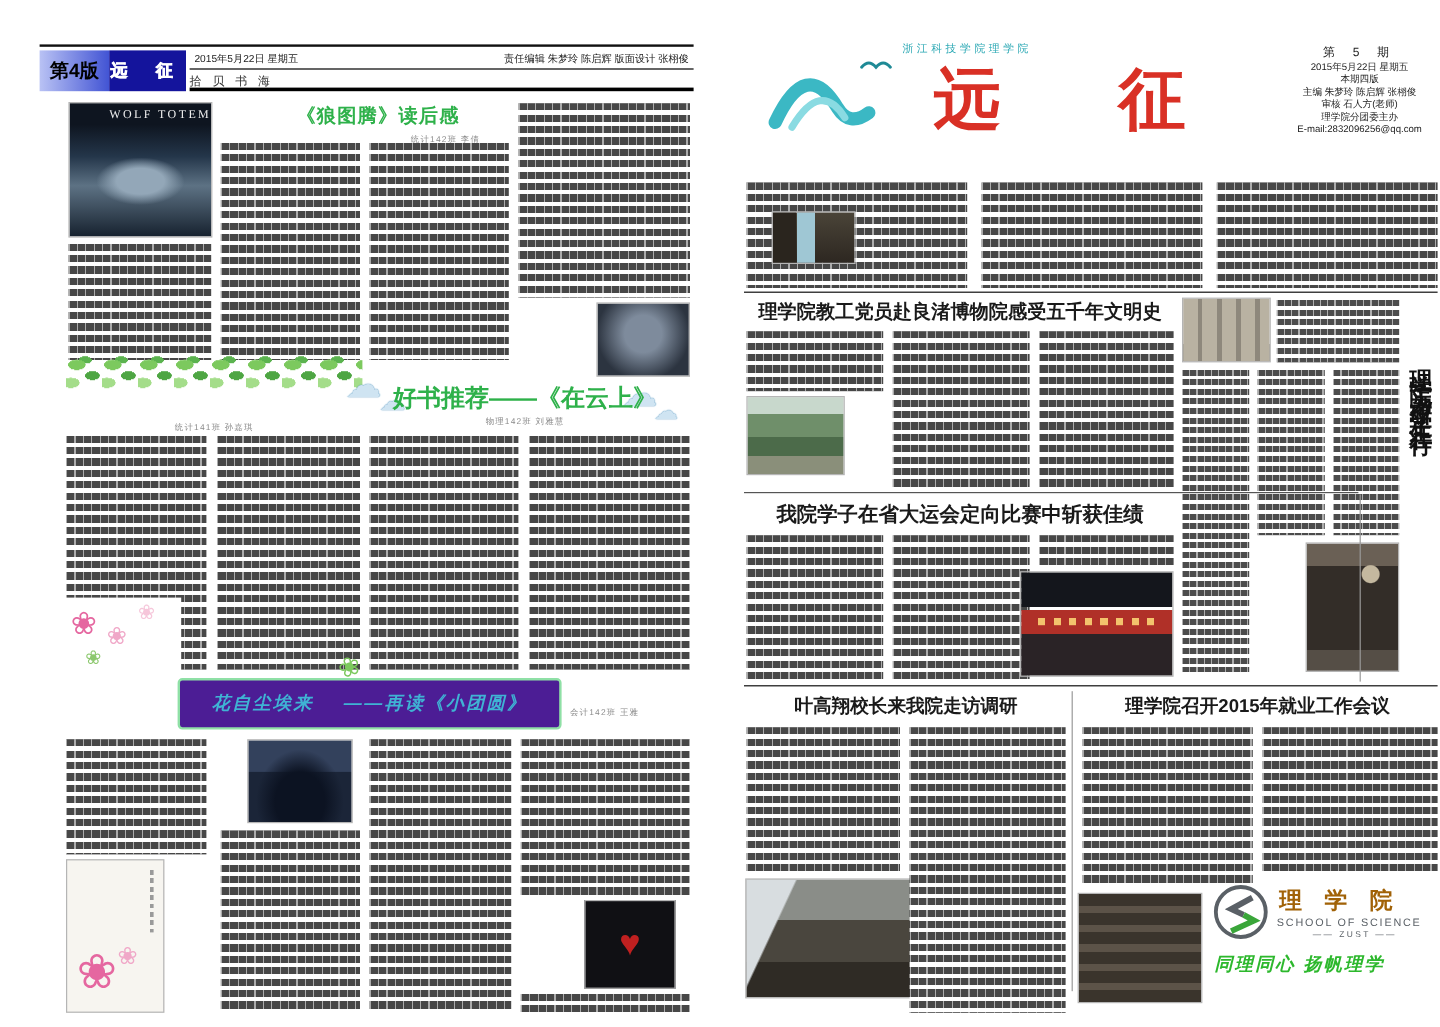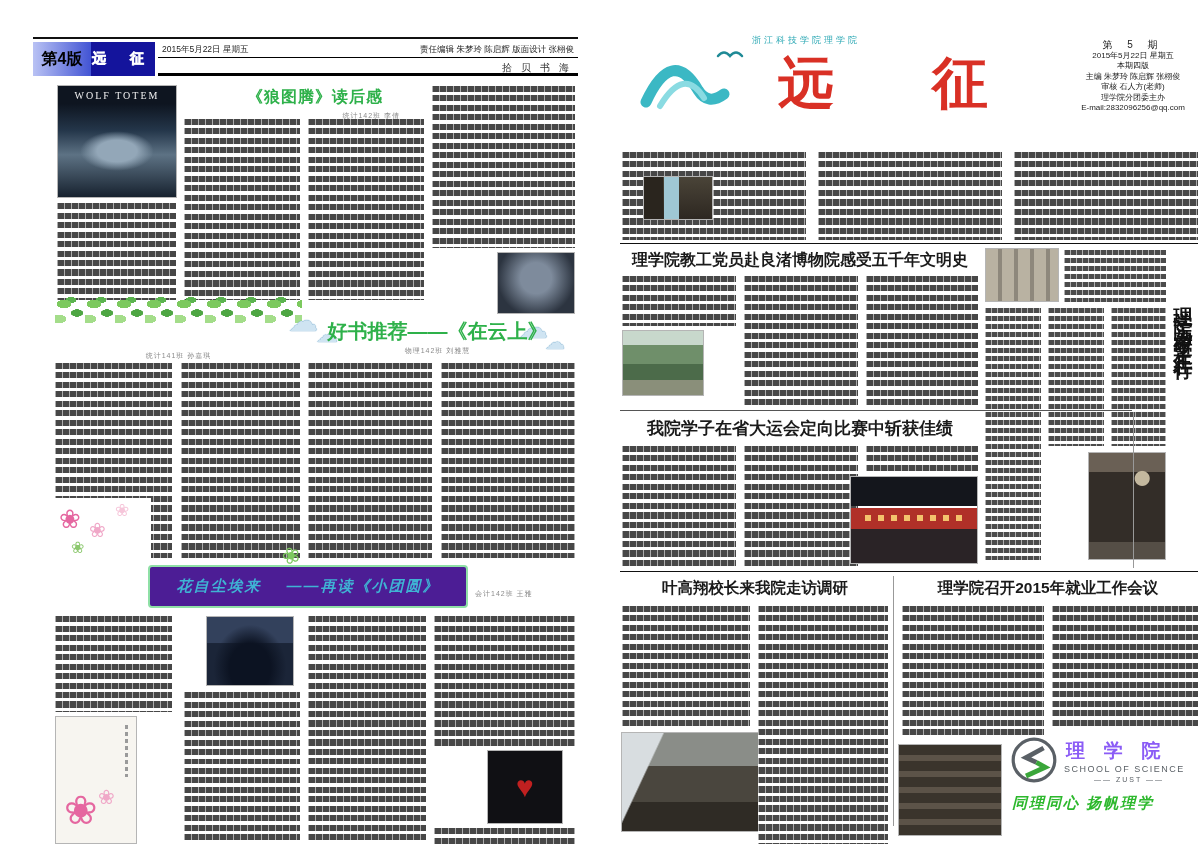--- a/index.html
+++ b/index.html
@@ -25,42 +25,42 @@
   
   .ed-box{display:flex;height:34px;}
   .ed-seg1{background:linear-gradient(90deg,#b9c2f4,#4254d4);color:#000;font-size:16px;font-weight:bold;
            display:flex;align-items:center;justify-content:center;width:58px;}
   .ed-seg2{background:#14149c;color:#fff;font-size:14px;font-weight:bold;letter-spacing:10px;
            display:flex;align-items:center;justify-content:center;width:64px;
            -webkit-text-stroke:.6px #fff;}
   .strip{border-bottom:3px solid #000;box-sizing:border-box;background:#fff;}
   .strip-row1{display:flex;justify-content:space-between;border-bottom:1px solid #000;
               font-size:8.5px;color:#222;padding:2px 4px 1px 4px;}
-  .strip-row2{text-align:right;font-size:10px;color:#333;letter-spacing:9px;padding-top:3px;}
+  .strip-row2{text-align:left;font-size:10px;color:#333;letter-spacing:9px;padding-top:3px;}
   
   .leafband{
     background-image:
       radial-gradient(ellipse 12px 7px at 9px 8px, #7cc95e 60%, transparent 62%),
       radial-gradient(ellipse 10px 6px at 22px 17px, #4ea643 60%, transparent 62%),
       radial-gradient(ellipse 12px 7px at 4px 23px, #a4dd8a 60%, transparent 62%),
       radial-gradient(ellipse 9px 5px at 16px 4px, #5bb34f 60%, transparent 62%);
     background-size:30px 30px;background-repeat:repeat-x;
   }
   .cloud{color:#cfe4f2;text-shadow:0 0 1px #6aa3c8, 0 0 1px #6aa3c8;font-size:30px;}
   .flower{color:#e567a0;}
   .xty-box{border:2px solid #8fe0a6;background:#4c1d95;border-radius:4px;box-sizing:border-box;
            display:flex;align-items:center;justify-content:space-around;padding:0 14px;}
   .xty-text{color:#3fb3d4;font-weight:bold;font-style:italic;font-size:15px;letter-spacing:2px;}
   
   .school{color:#2ba8b4;font-size:9px;letter-spacing:3px;}
   .redtitle{color:#d93025;font-weight:bold;font-size:56px;letter-spacing:42px;white-space:nowrap;
             font-family:"Liberation Serif",serif;}
   .infoblock{font-size:8px;color:#222;line-height:10.5px;text-align:center;}
   .vert-head{writing-mode:vertical-rl;font-size:19px;font-weight:bold;color:#111;letter-spacing:6px;}
-  .logo-cn{color:#8b5cf6;font-size:19px;font-weight:bold;letter-spacing:7px;font-family:"Liberation Serif",serif;}
+  .logo-cn{color:#a16207;font-size:19px;font-weight:bold;letter-spacing:7px;font-family:"Liberation Serif",serif;}
   .logo-en{color:#5a6066;font-size:9px;letter-spacing:1.5px;}
   .logo-univ{color:#5a6066;font-size:7px;letter-spacing:2px;}
   .slogan{color:#2db82d;font-size:15px;font-weight:bold;letter-spacing:2px;font-style:italic;}
   .covertext{color:#f0f0f0;font-size:10px;letter-spacing:2px;font-family:"Liberation Serif",serif;text-align:center;}
 </style>
 </head>
 <body>
 
 <div id="canvas">
 
@@ -73,21 +73,21 @@
 
   <div class="abs strip" style="left:158px;top:42px;width:420px;height:34px;">
     <div class="strip-row1">
       <span>2015年5月22日  星期五</span>
       <span>责任编辑 朱梦玲 陈启辉   版面设计 张栩俊</span>
     </div>
     <div class="strip-row2">拾贝书海</div>
   </div>
 
   <div class="abs photo" style="left:57px;top:85px;width:120px;height:113px;background:linear-gradient(180deg,#0e1520 0 16%,#24364a 40%,#5d7284 62%,#17222f 100%);">
-    <div class="covertext" style="margin-top:4px;">WOLF TOTEM</div>
+    <div class="covertext" style="margin-top:4px;text-align:right;">WOLF TOTEM</div>
     <div style="margin:30px auto 0 auto;width:74px;height:40px;background:radial-gradient(ellipse at 50% 50%, #93a7b8 0 38%, transparent 70%);"></div>
   </div>
   <div class="abs greek" style="left:57px;top:203px;width:119px;height:97px;"></div>
 
   <div class="abs green-title" style="left:200px;top:87px;width:230px;font-size:16px;text-align:center;letter-spacing:1px;">《狼图腾》读后感</div>
   <div class="abs byline" style="left:290px;top:111px;width:110px;text-align:right;">统计142班 李倩</div>
 
   <div class="abs greek" style="left:184px;top:119px;width:116px;height:181px;"></div>
   <div class="abs greek" style="left:308px;top:119px;width:116px;height:181px;"></div>
   <div class="abs greek" style="left:432px;top:86px;width:143px;height:162px;"></div>

